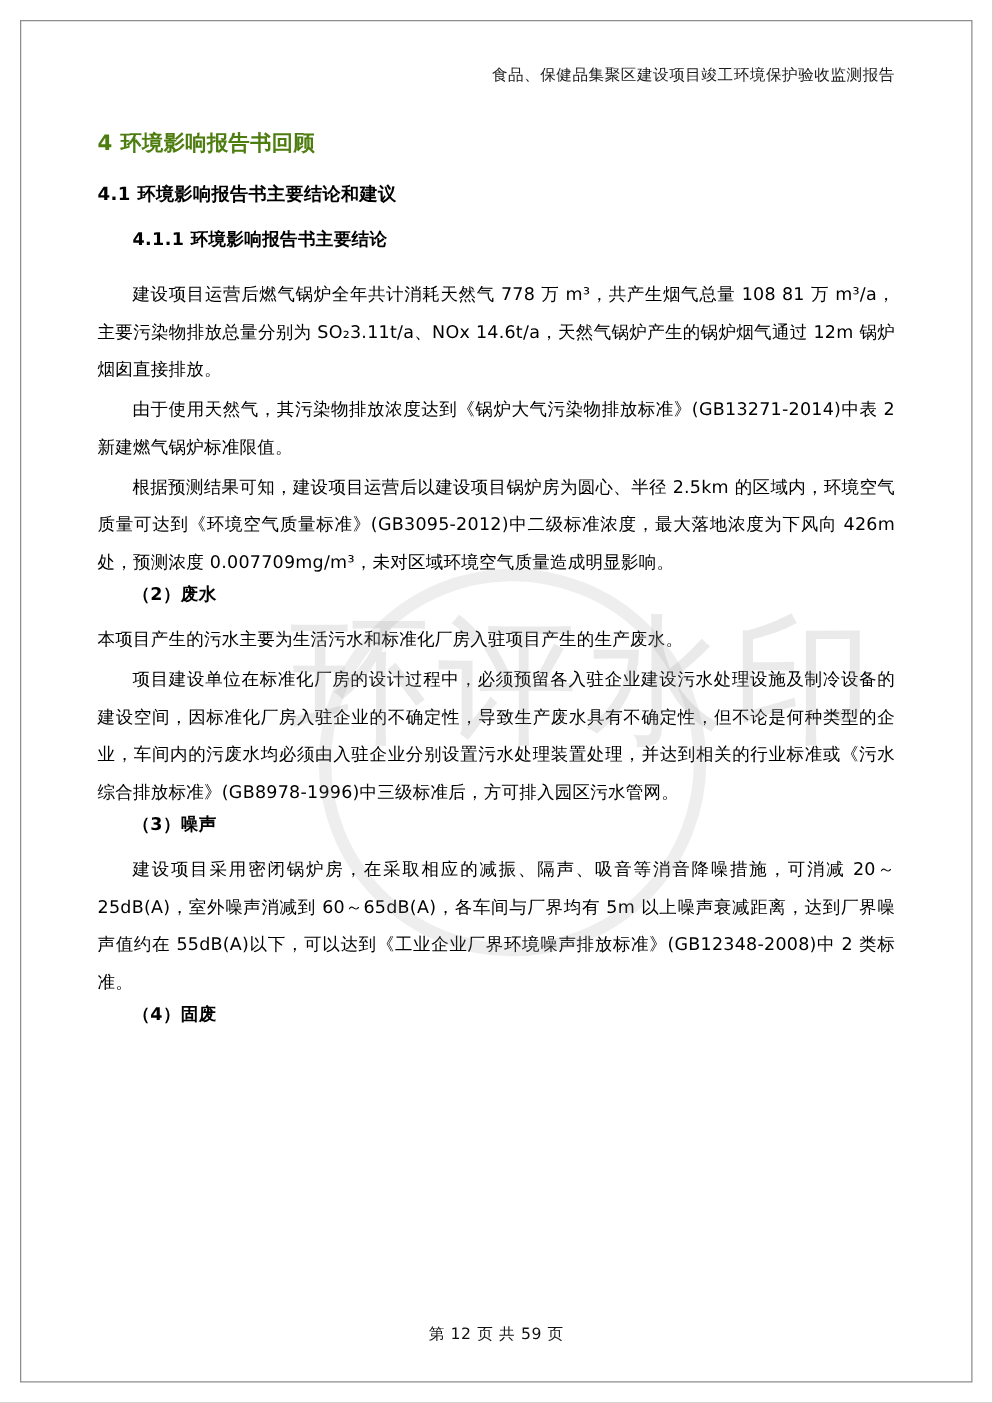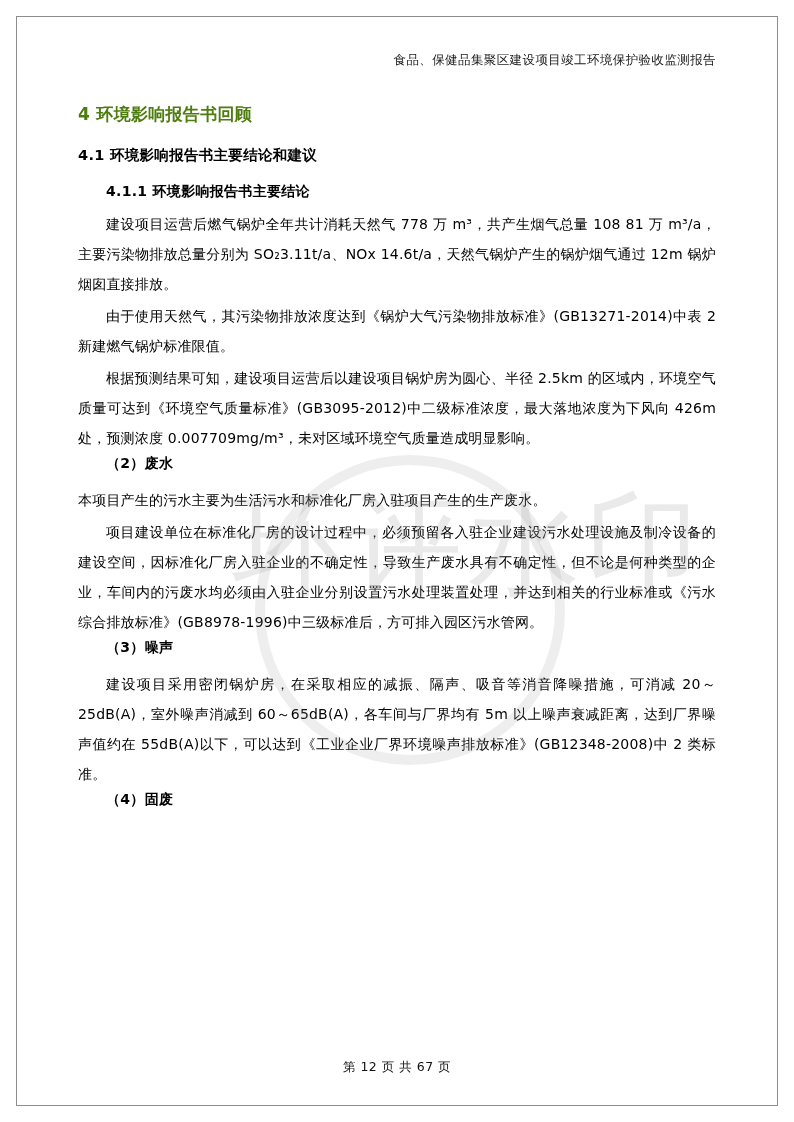--- a/index.html
+++ b/index.html
@@ -53,21 +53,21 @@
   h2.sec {
     font-size: 14.5px;
     font-weight: bold;
     margin: 0 0 18px 0;
     color: #000;
     letter-spacing: 0.3px;
   }
   h3.sec {
     font-size: 14px;
     font-weight: bold;
-    margin: 0 0 8px 0;
+    margin: 0 0 20px 0;
     padding-left: 28px;
     color: #000;
     letter-spacing: 0.3px;
   }
   h4.sec {
     font-size: 14px;
     font-weight: bold;
     margin: 0 0 12px 0;
     padding-left: 28px;
     color: #000;
@@ -157,15 +157,15 @@
     <p class="body indent1">本项目产生的污水主要为生活污水和标准化厂房入驻项目产生的生产废水。</p>
     <p class="body indent2">项目建设单位在标准化厂房的设计过程中，必须预留各入驻企业建设污水处理设施及制冷设备的建设空间，因标准化厂房入驻企业的不确定性，导致生产废水具有不确定性，但不论是何种类型的企业，车间内的污废水均必须由入驻企业分别设置污水处理装置处理，并达到相关的行业标准或《污水综合排放标准》(GB8978-1996)中三级标准后，方可排入园区污水管网。</p>
 
     <h4 class="sec">（3）噪声</h4>
     <p class="body indent2">建设项目采用密闭锅炉房，在采取相应的减振、隔声、吸音等消音降噪措施，可消减 20～25dB(A)，室外噪声消减到 60～65dB(A)，各车间与厂界均有 5m 以上噪声衰减距离，达到厂界噪声值约在 55dB(A)以下，可以达到《工业企业厂界环境噪声排放标准》(GB12348-2008)中 2 类标准。</p>
 
     <h4 class="sec">（4）固废</h4>
 
   </div>
 
-  <div class="footer">第 12 页 共 67 页</div>
+  <div class="footer">第 12 页 共 59 页</div>
 
 </div>
 
 </body></html>

